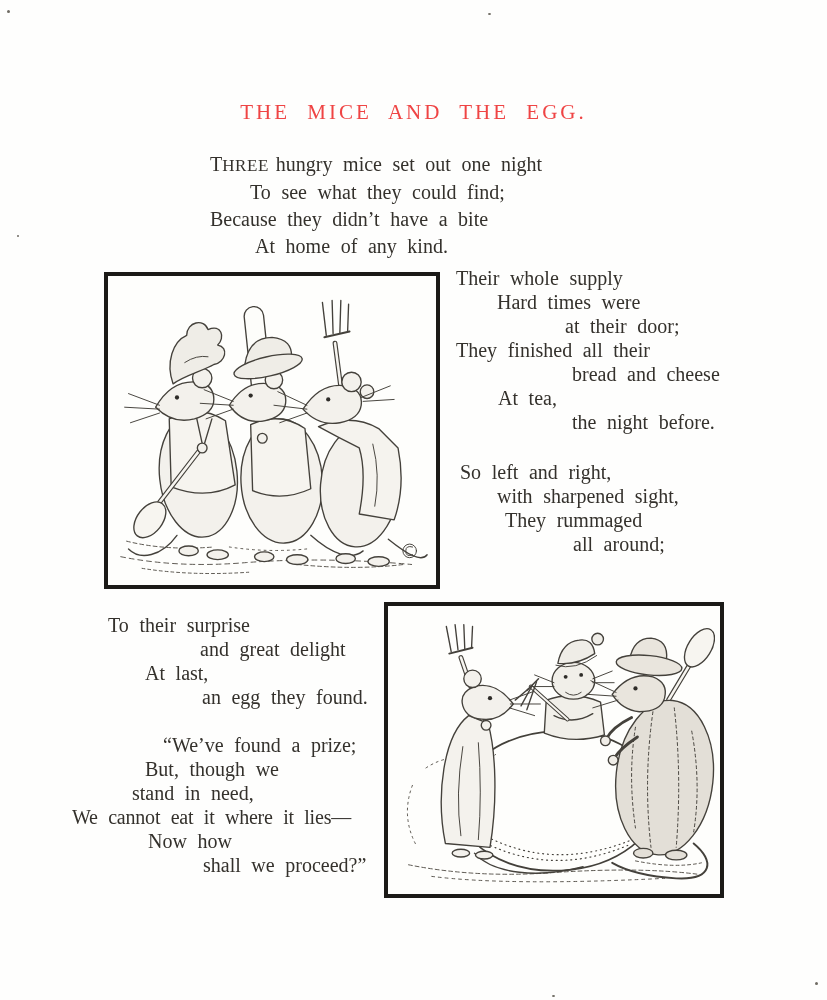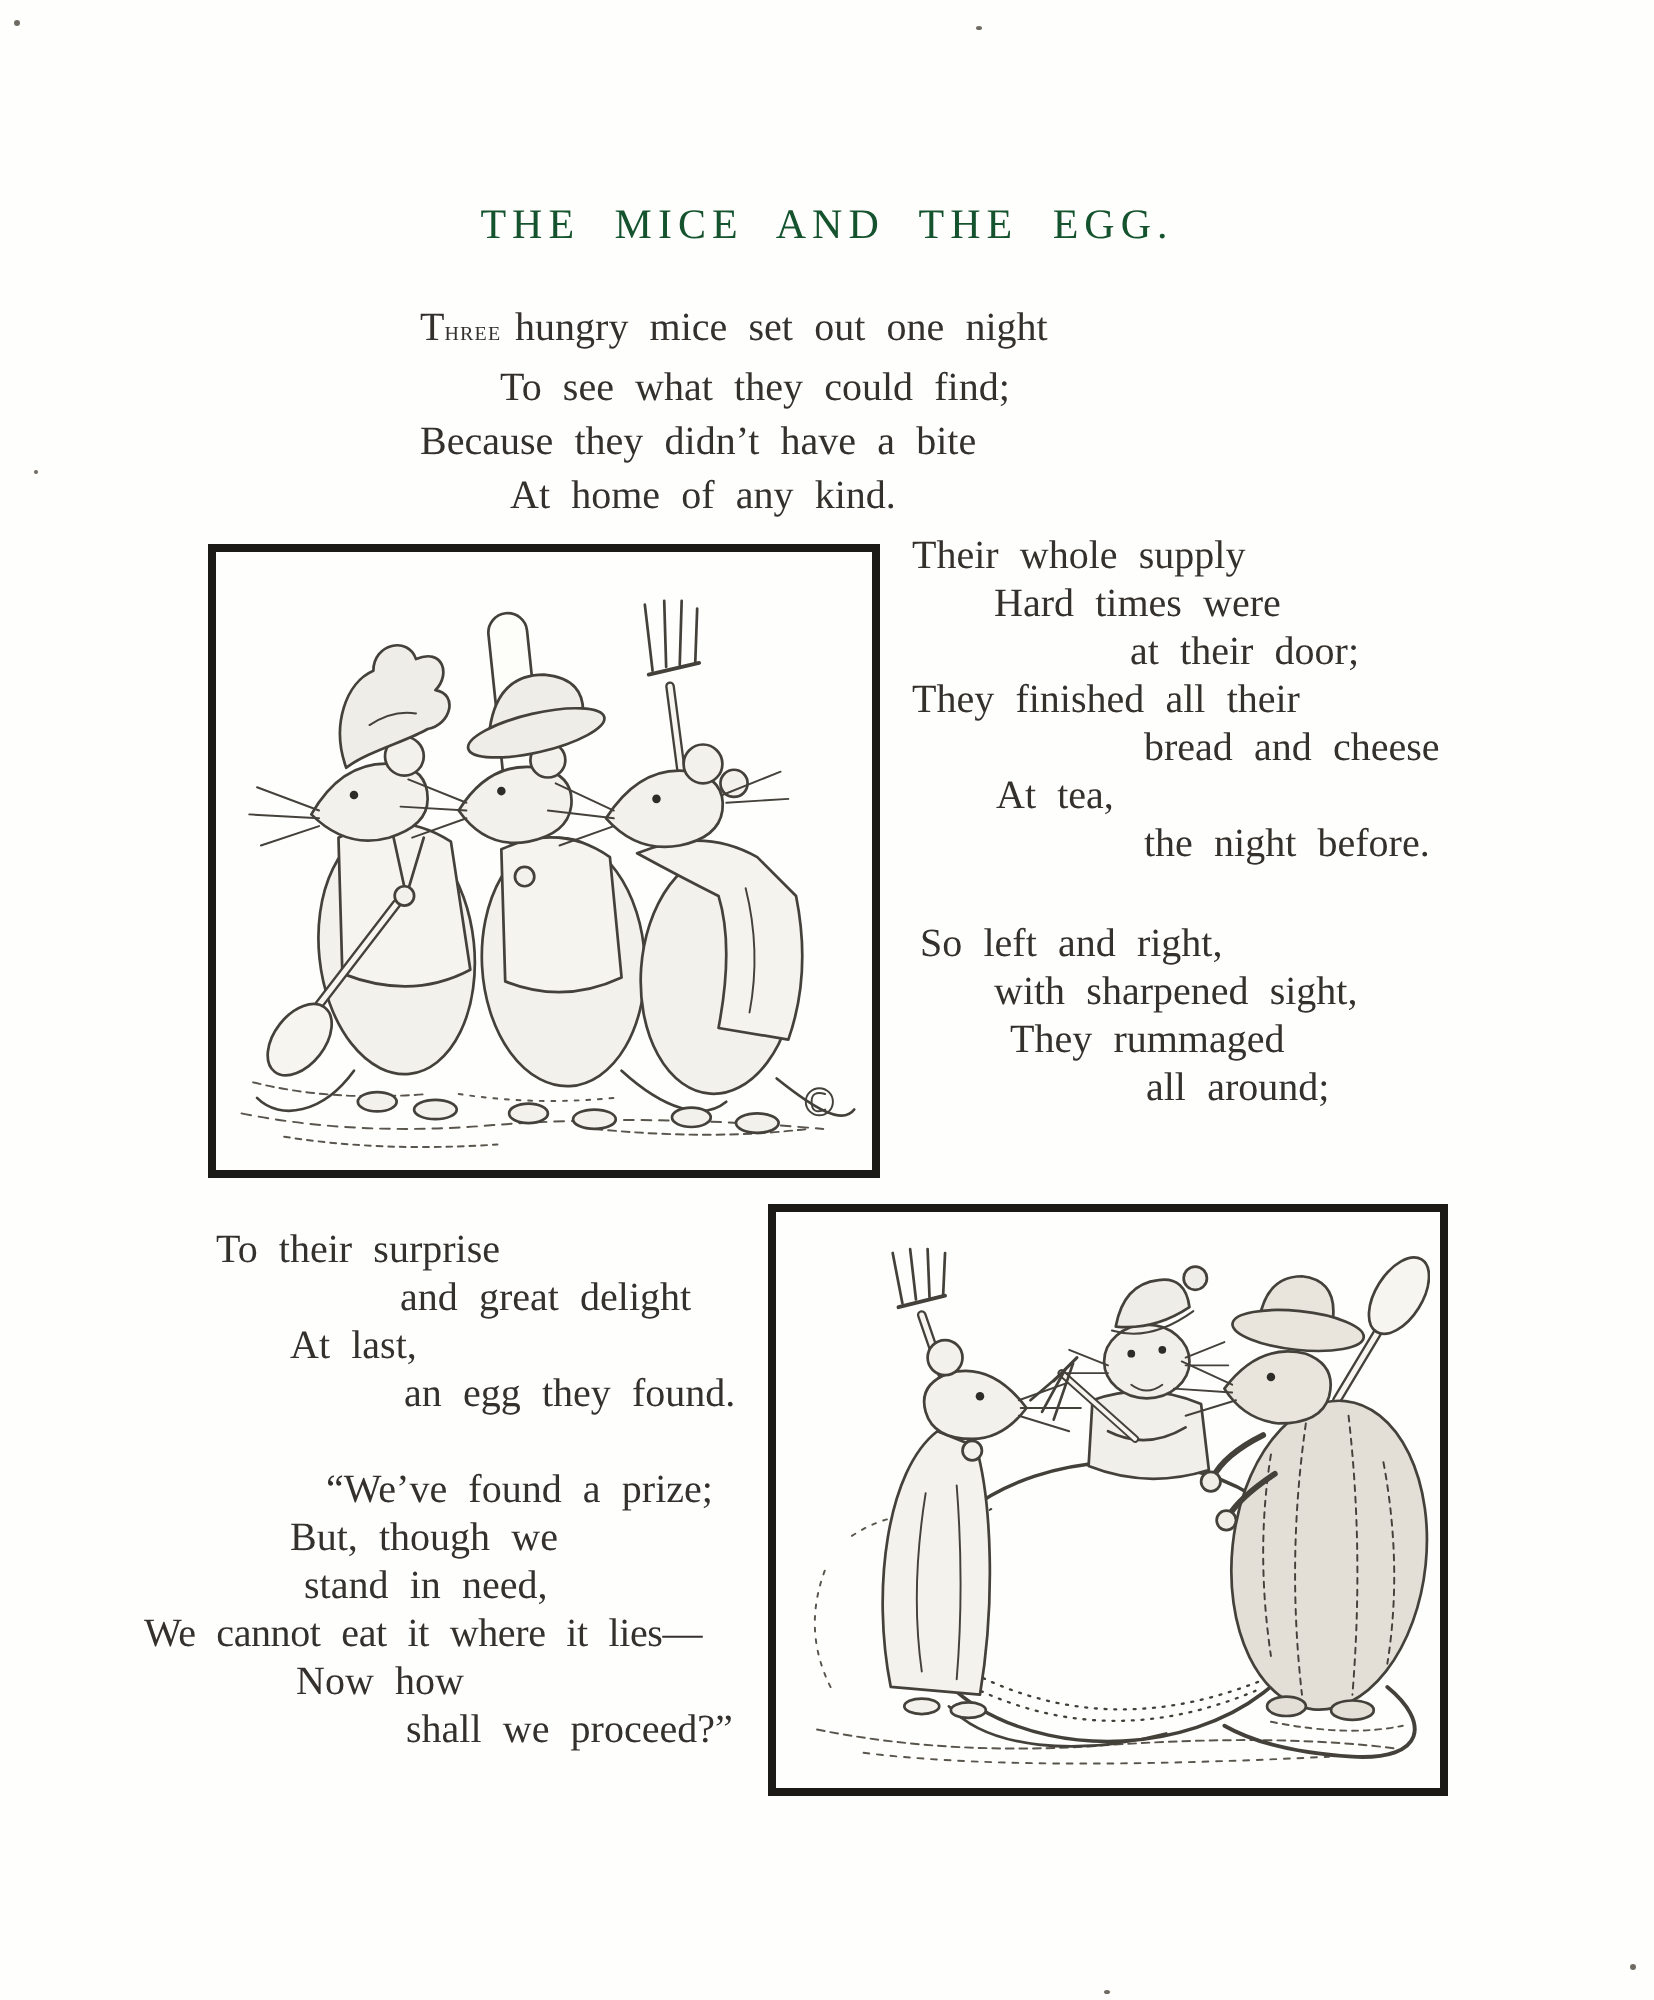--- a/index.html
+++ b/index.html
@@ -2,27 +2,27 @@
 <html><head>
 <meta charset="utf-8">
 <style>
   html,body{margin:0;padding:0;background:#ffffff;}
   .page{
     position:relative;width:827px;height:1000px;background:#fefefd;
     font-family:"Liberation Serif","DejaVu Serif",serif;color:#34312c;overflow:hidden;
   }
   .title{
     position:absolute;left:0;right:0;top:100px;text-align:center;
-    font-size:21px;letter-spacing:3px;word-spacing:9px;color:#14532d;
+    font-size:21px;letter-spacing:3px;word-spacing:9px;color:#ef4444;
   }
   .stanza .line{white-space:nowrap;line-height:24px;font-size:20px;word-spacing:0.28em;}
   .opening{position:absolute;left:210px;top:151px;}
   .opening .line{line-height:27px;font-size:20px;}
   .sc-initial{font-size:20px;}
-  .sc-rest{font-size:10px;letter-spacing:0.6px;}
+  .sc-rest{font-size:17px;letter-spacing:0.6px;}
   .after-sc{margin-left:0.34em;}
   .right-col{position:absolute;left:456px;top:266px;}
   .right-col .stanza2{margin-top:26px;}
   .bottom-left{position:absolute;left:72px;top:613px;}
   .bottom-left .stanza2{margin-top:24px;}
   .tight{word-spacing:-0.1em;letter-spacing:-0.2px;}
   .illus{
     position:absolute;border:4px solid #1b1a17;background:#fefefc;
     box-sizing:border-box;padding:5px;
   }
@@ -163,21 +163,21 @@
   <div class="bottom-left">
     <div class="stanza">
       <div class="line" style="margin-left:36px">To their surprise</div>
       <div class="line" style="margin-left:128px">and great delight</div>
       <div class="line" style="margin-left:73px">At last,</div>
       <div class="line" style="margin-left:130px">an egg they found.</div>
     </div>
     <div class="stanza stanza2">
       <div class="line" style="margin-left:91px">“We’ve found a prize;</div>
       <div class="line" style="margin-left:73px">But, though we</div>
-      <div class="line" style="margin-left:80px">stand in need,</div>
+      <div class="line" style="margin-left:60px">stand in need,</div>
       <div class="line tight" style="margin-left:0">We cannot eat it where it lies—</div>
       <div class="line" style="margin-left:76px">Now how</div>
       <div class="line" style="margin-left:131px">shall we proceed?”</div>
     </div>
   </div>
 
   <div class="illus illus-2">
     <svg viewBox="0 0 332 287" preserveAspectRatio="none" stroke-linecap="round" stroke-linejoin="round" aria-label="Three mice gathered around a large egg, holding forks and a spoon">
 
       <g stroke="#59554d" fill="none" stroke-width="1">

